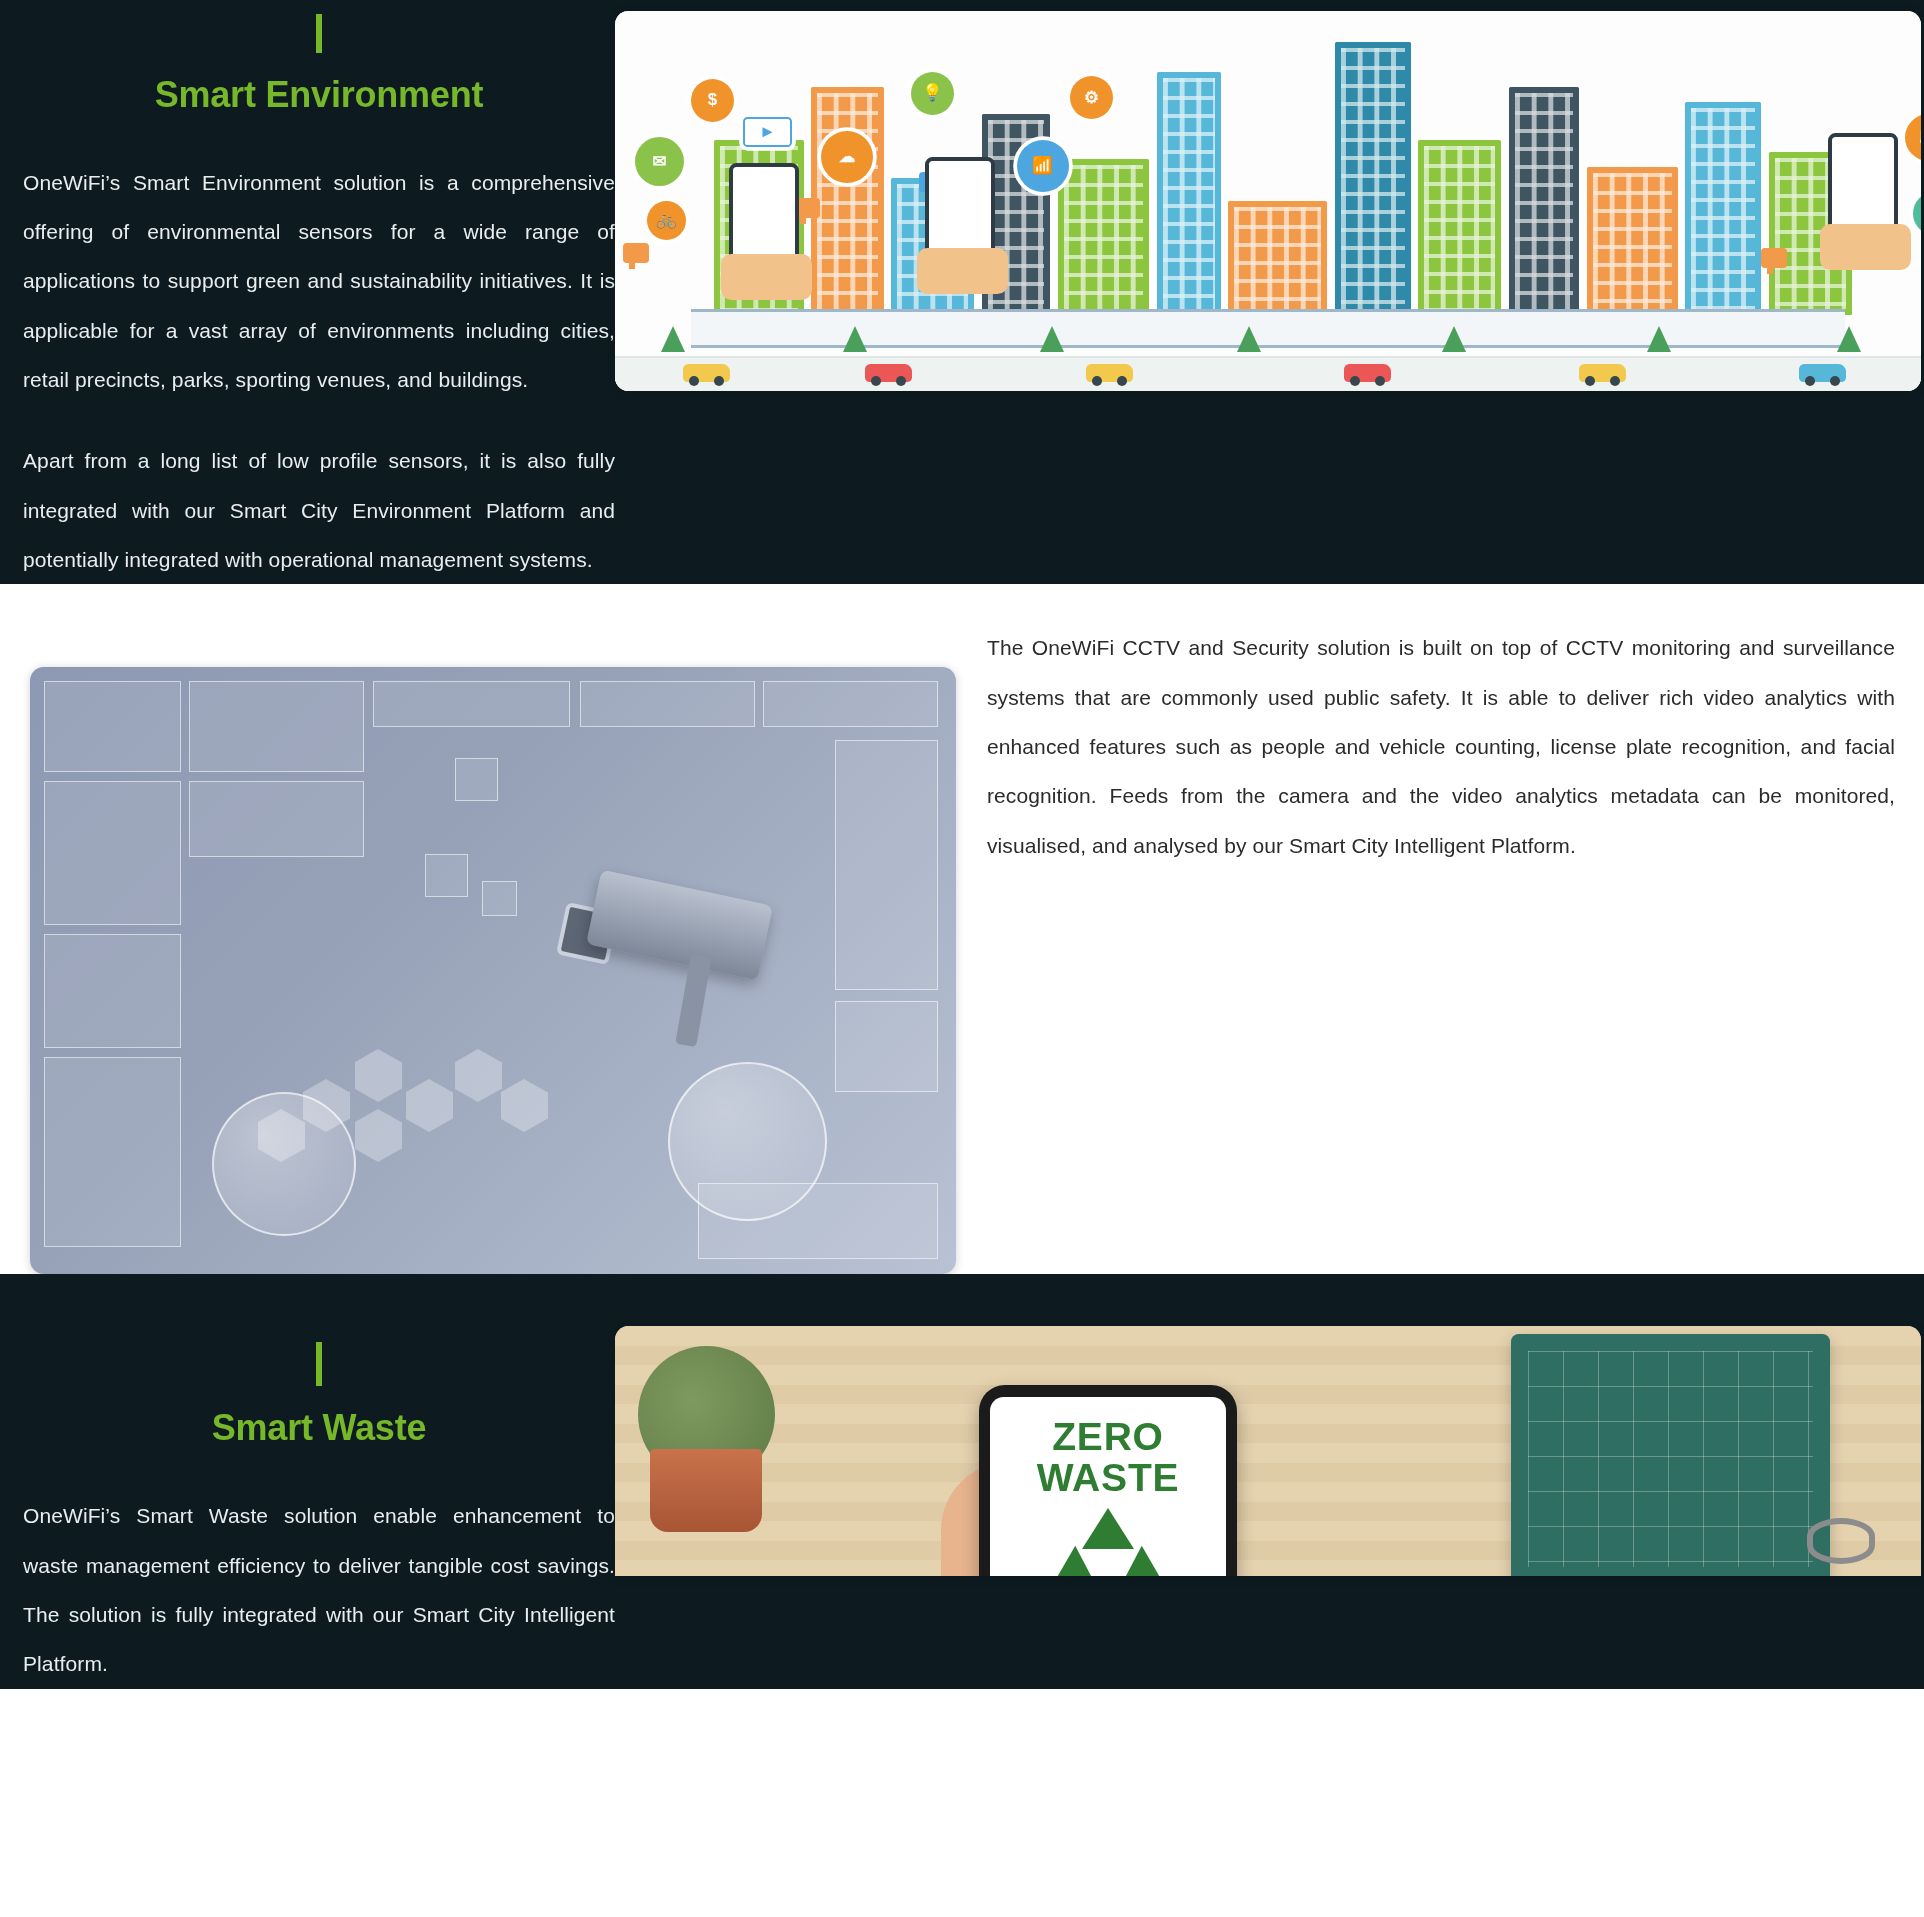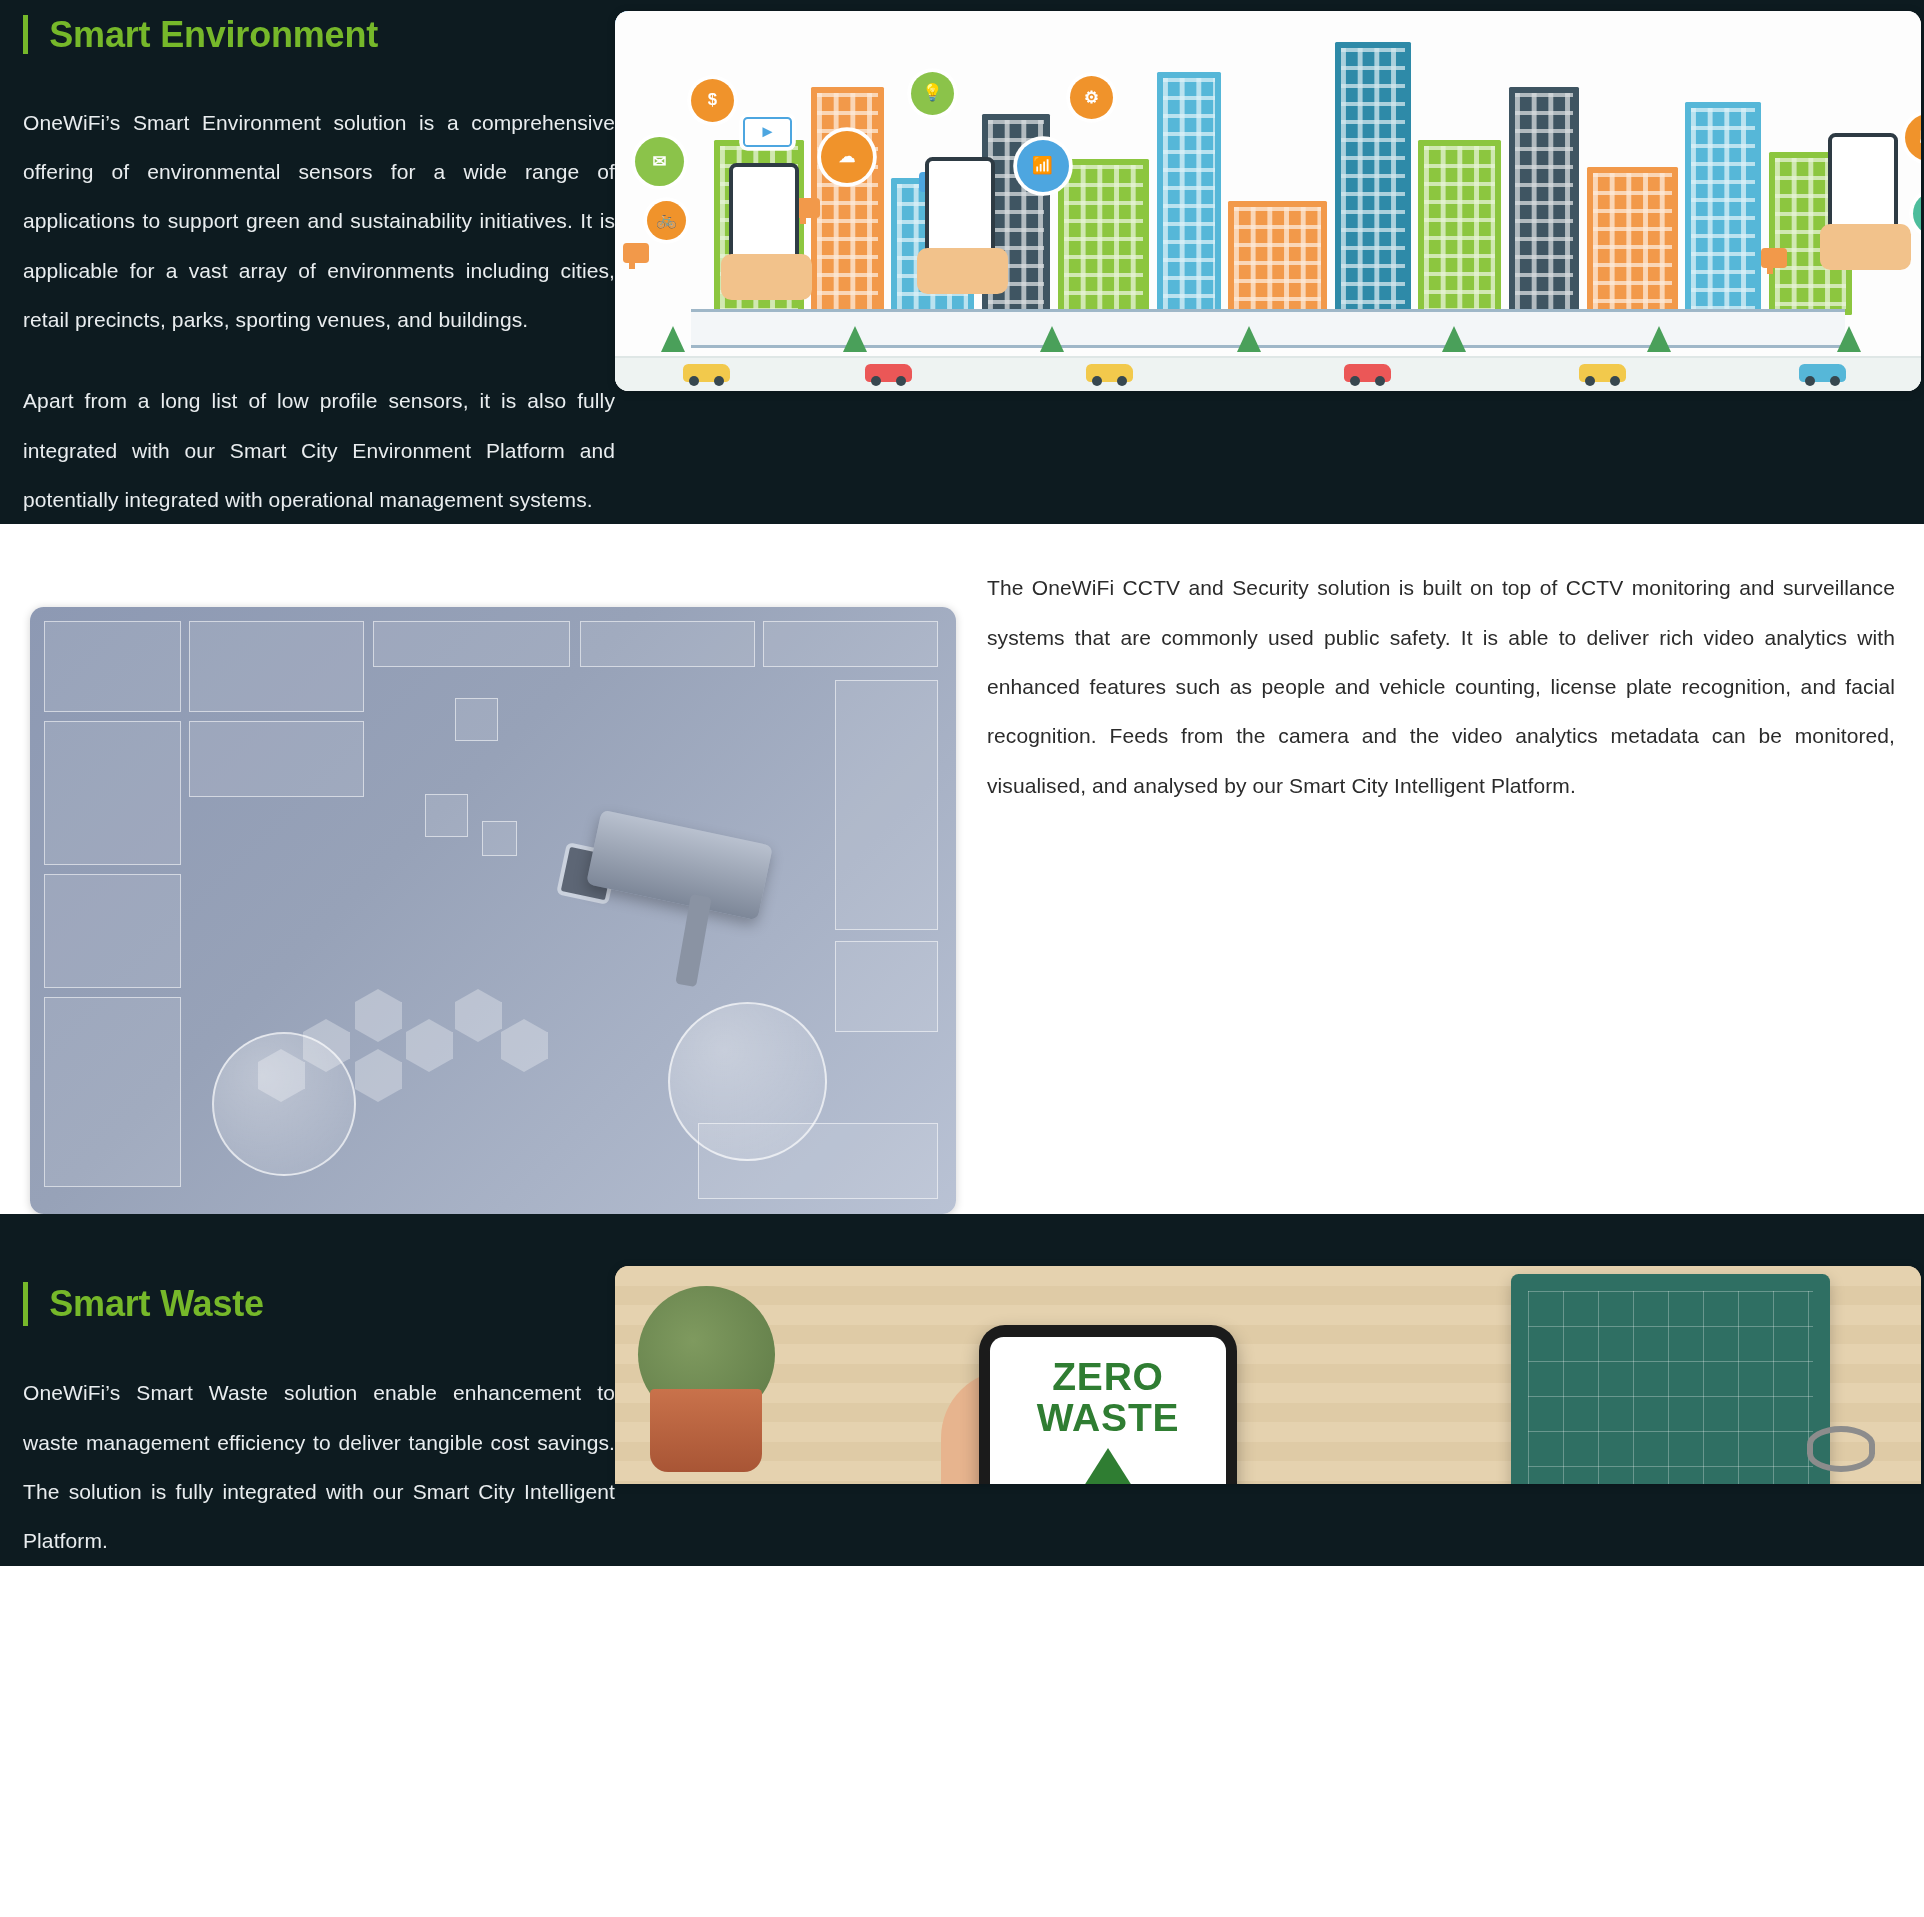--- a/index.html
+++ b/index.html
@@ -19,20 +19,21 @@
 
   
   .textcol {
     width: 987px;
     padding: 0 30px 0 0;
   }
   .heading-wrap {
     display: flex;
     align-items: center;
     gap: 21px;
+    flex-direction: column;
   }
   .accent-bar {
     width: 5.3px;
     height: 44px;
     background: #76b82a;
     flex: 0 0 auto;
   }
   .heading {
     font-size: 36px;
     font-weight: bold;
@@ -162,21 +163,21 @@
     position:absolute; left:653px; top:288px; width:21px; height:91px;
     background:#8a93a3; transform:rotate(10deg); border-radius:4.6px;
   }
 
   
   #sec-waste { min-height: 304px; }
   #sec-waste .textcol { width: 615px; padding: 0 0 0 23px; }
   #sec-waste .heading-wrap { padding-top: 68px; }
   #sec-waste .bodies { margin-top: 42px; }
   #sec-waste .imgcol { margin-left: 0; }
-  #sec-waste .figure { width: 1306px; height: 218px; margin-top: 52px; border-bottom-left-radius:0; border-bottom-right-radius:0; }
+  #sec-waste .figure { width: 1306px; height: 250px; margin-top: 52px; border-bottom-left-radius:0; border-bottom-right-radius:0; }
 
   .zerowaste {
     width:100%; height:100%;
     background: linear-gradient(180deg,#dfc9a5 0%, #e8d6b6 100%);
     position:relative; overflow:hidden;
   }
   .zerowaste .desk {
     position:absolute; inset:0;
     background: repeating-linear-gradient(180deg,#e5d2af 0 20px,#dfcba6 20px 39px);
   }

